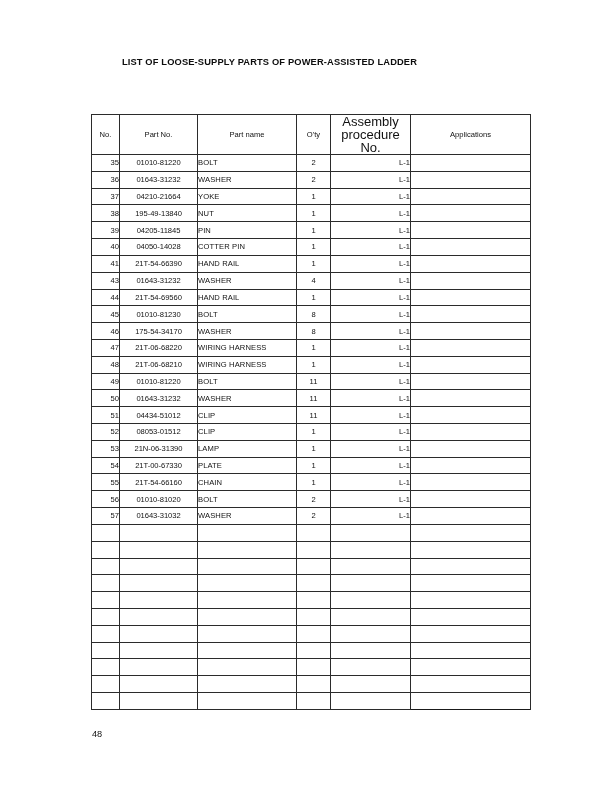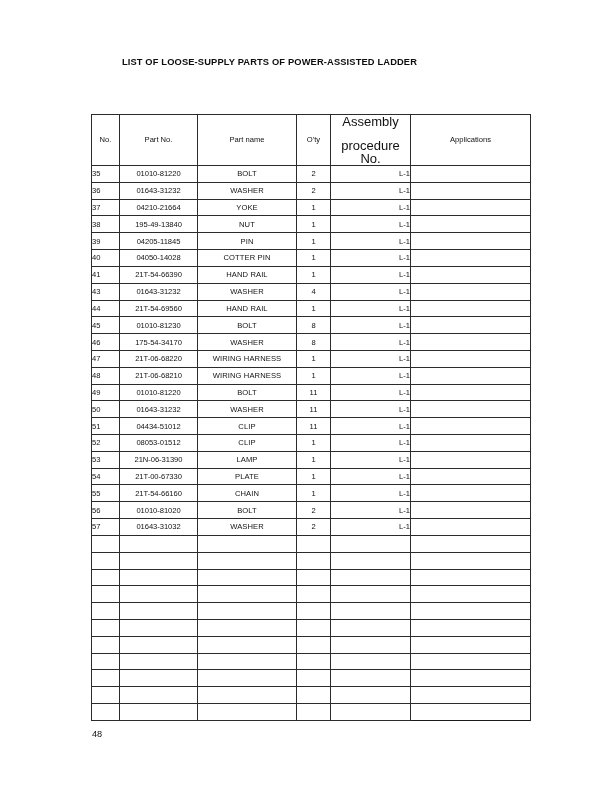--- a/index.html
+++ b/index.html
@@ -65,35 +65,35 @@
     text-align: center;
     font-size: 8.1px;
     line-height: 1.02;
     padding: 0 2px;
   }
   thead th.asm-head {
     font-size: 13px;
     line-height: 1.0;
   }
   thead th.asm-head .asm-l1 { display: block; }
-  thead th.asm-head .asm-l2 { display: block; margin-top: 11px; }
+  thead th.asm-head .asm-l2 { display: block; }
 
   tbody tr { height: 16.82px; }
 
   td.cell-no {
-    text-align: left;
+    text-align: right;
     font-size: 7.7px;
   }
   td.cell-part {
     text-align: center;
     font-size: 7.8px;
     letter-spacing: -0.05px;
   }
   td.cell-name {
-    text-align: center;
+    text-align: left;
     padding-left: 6px;
     font-size: 7.9px;
     letter-spacing: 0.1px;
   }
   td.cell-qty {
     text-align: center;
     font-size: 7.9px;
     font-weight: bold;
   }
   td.cell-asm {

